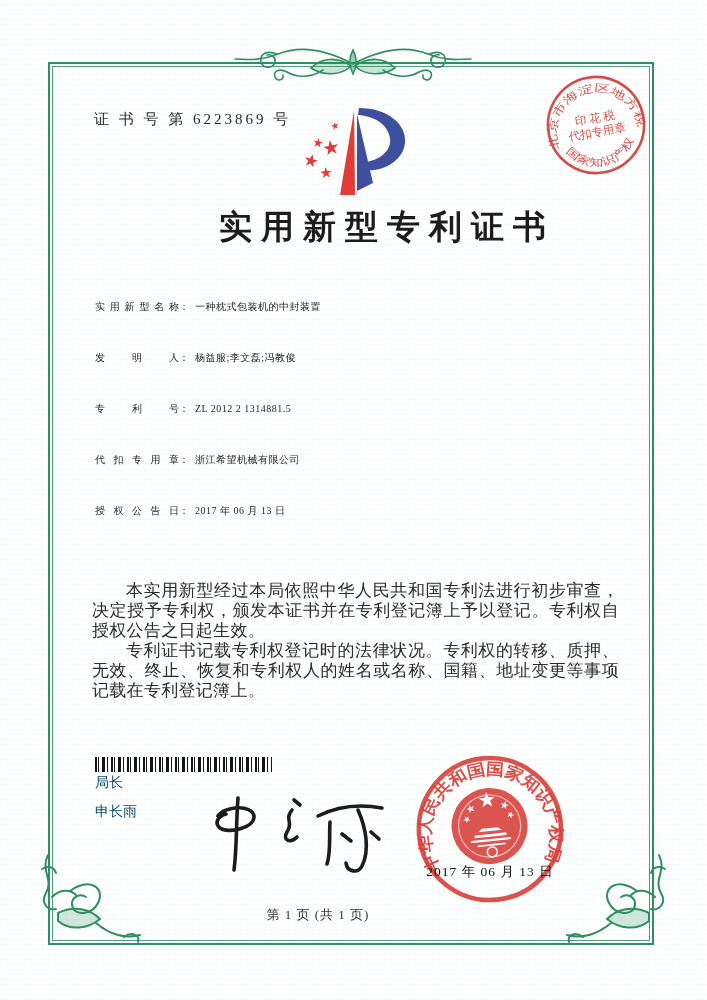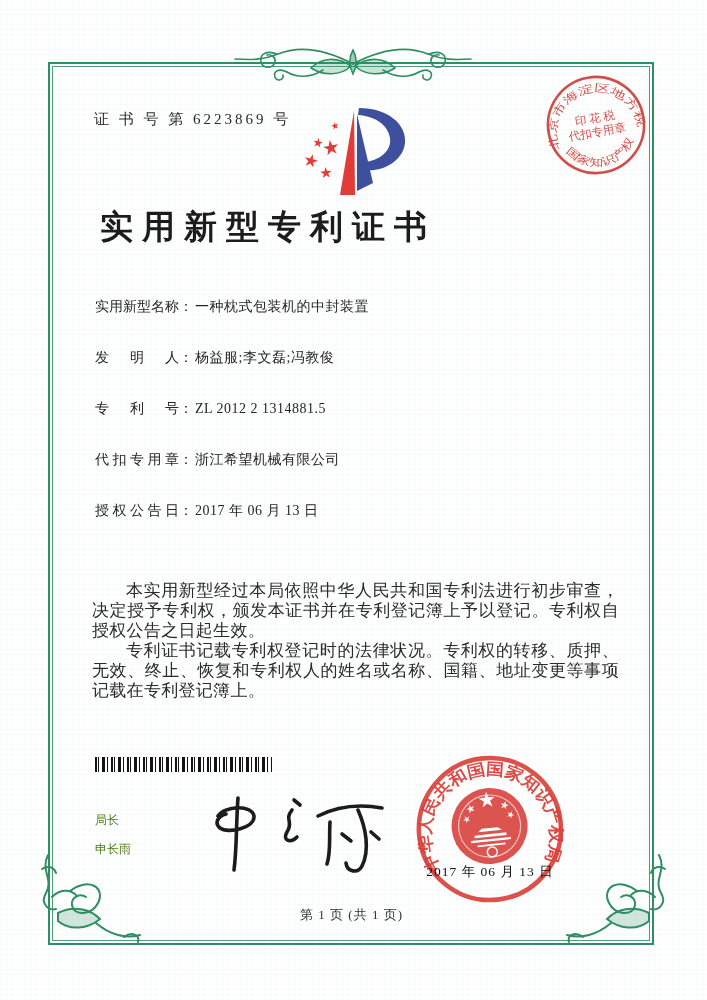--- a/index.html
+++ b/index.html
@@ -31,24 +31,24 @@
   .orn-br{left:565px;top:853px;width:112px;height:102px;transform:scaleX(-1);}
   .cert-no{
     position:absolute;left:94px;top:110px;font-size:15px;letter-spacing:3px;color:#2a2a2a;
   }
   .logo{position:absolute;left:283px;top:88px;width:140px;height:115px;}
   .tax-stamp{
     position:absolute;left:543px;top:72px;width:106px;height:106px;
     transform:rotate(-10deg);opacity:.9;
   }
   .title{
-    position:absolute;left:52px;top:205px;width:606px;
+    position:absolute;left:36px;top:205px;width:606px;text-align:center;
     font-size:33px;font-weight:700;letter-spacing:9px;color:#1c1c1c;padding-left:48px;
   }
-  .fields{position:absolute;left:95px;top:293px;width:480px;font-size:14px;}
+  .fields{position:absolute;left:95px;top:293px;width:480px;font-size:10px;}
   .field-row{height:28px;line-height:28px;margin-bottom:23px;white-space:nowrap;}
   .field-label{
     display:inline-block;width:84px;text-align:justify;text-align-last:justify;
     vertical-align:top;color:#262626;
   }
   .field-colon{display:inline-block;width:16px;}
   .field-colon::after{content:"：";}
   .field-value{color:#262626;letter-spacing:.5px;}
   .body-text{
     position:absolute;left:92px;top:581px;width:527px;
@@ -56,30 +56,30 @@
   }
   .body-text p{margin:0;text-indent:2em;letter-spacing:.3px;}
   .barcode{
     position:absolute;left:95px;top:757px;width:177px;height:15px;
     background:repeating-linear-gradient(90deg,
       #141414 0 2px, transparent 2px 3px,
       #141414 3px 4px, transparent 4px 7px,
       #141414 7px 10px, transparent 10px 12px,
       #141414 12px 13px, transparent 13px 16px);
   }
-  .signer{position:absolute;left:95px;top:806px;font-size:12px;line-height:29px;color:#4d7c0f;}
+  .signer{position:absolute;left:95px;top:768px;font-size:14px;line-height:29px;color:#0c4a6e;}
   .signature{position:absolute;left:190px;top:778px;width:215px;height:100px;}
   .issue-seal{position:absolute;left:396px;top:736px;width:188px;height:188px;}
   .issue-seal svg{position:absolute;inset:0;transform:rotate(-6deg);}
   .seal-date{
     position:absolute;left:0;top:127px;width:100%;text-align:center;
     font-size:13.5px;color:#141414;letter-spacing:1px;
   }
   .footer-page{
-    position:absolute;left:233px;top:906px;width:170px;text-align:right;
+    position:absolute;left:233px;top:906px;width:170px;text-align:center;
     font-size:13px;color:#333;letter-spacing:1px;
   }
   svg text{font-family:"Liberation Serif","DejaVu Serif",serif;}
 </style>
 </head>
 <body>
 
 <div class="paper-texture"></div>
 
 <div class="frame"></div>

